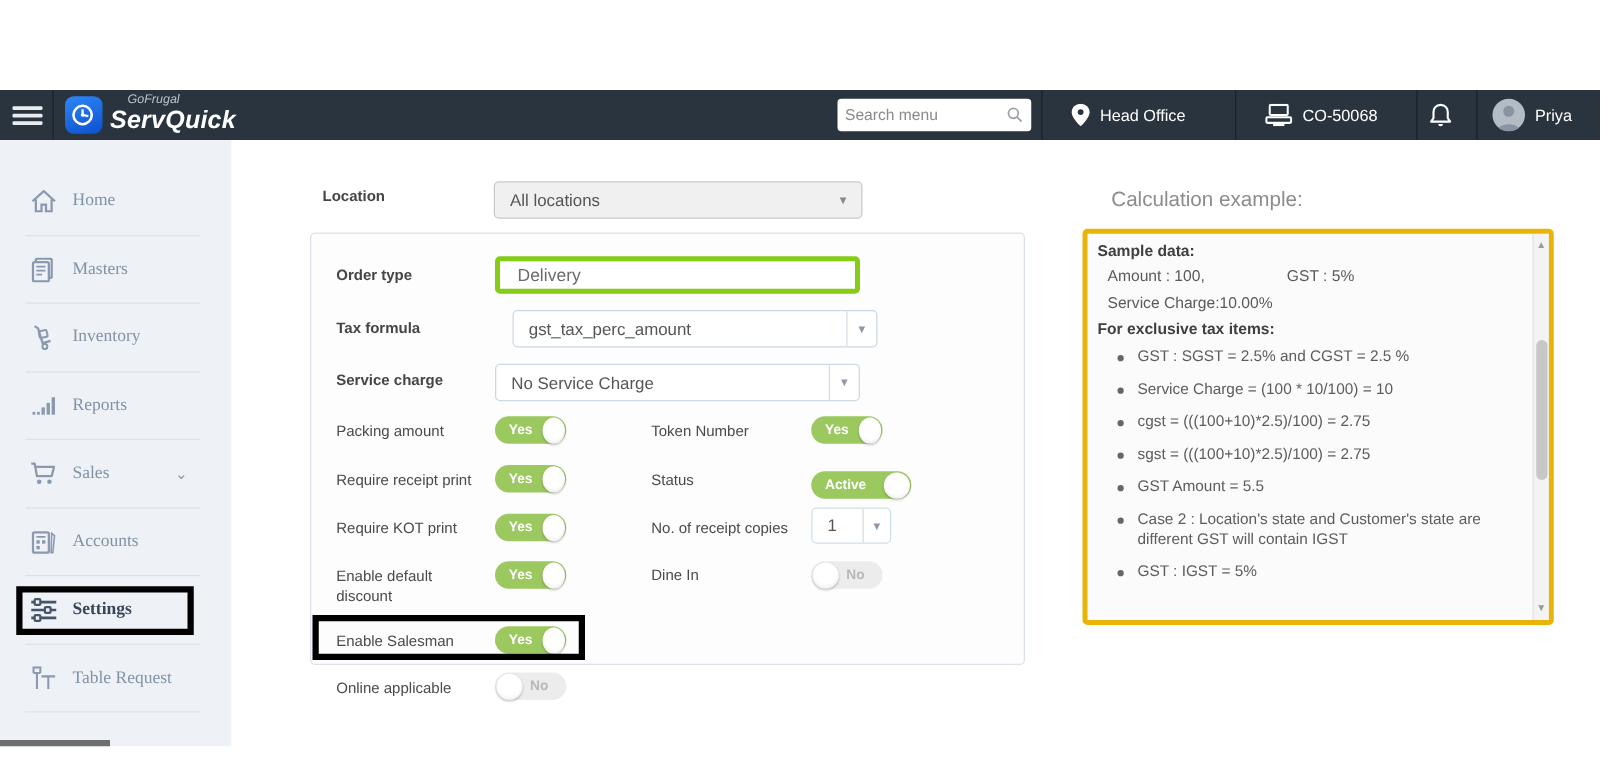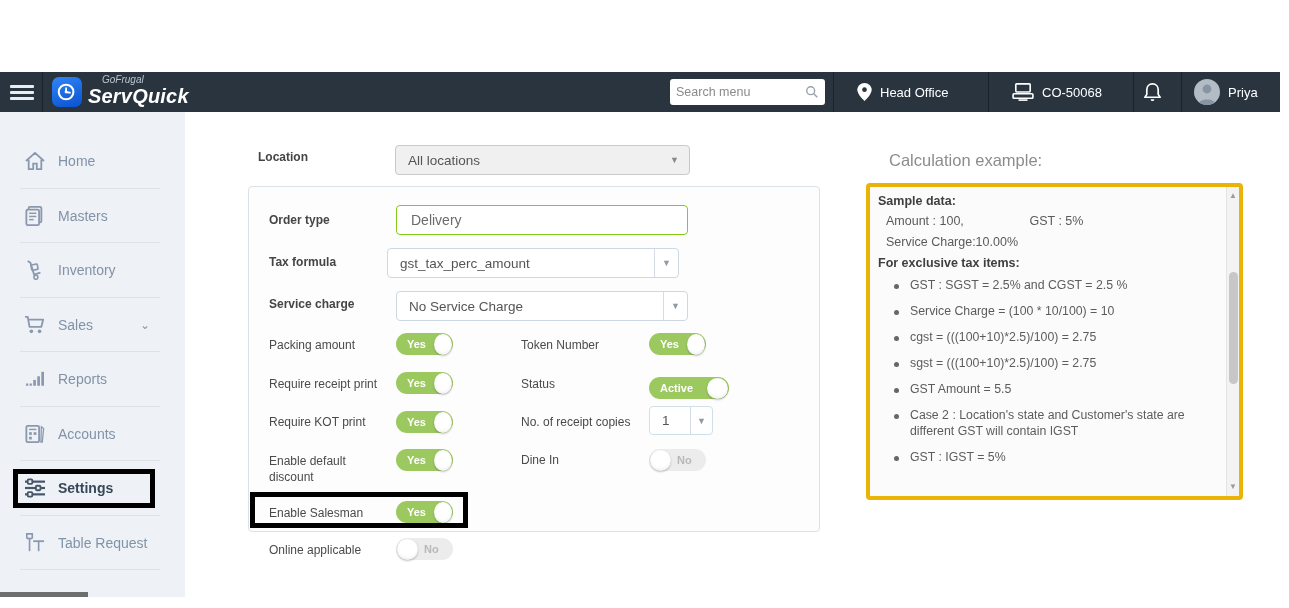--- a/index.html
+++ b/index.html
@@ -18,21 +18,21 @@
   .brand .product { display:block; font-size:20px; font-style:italic; font-weight:bold; letter-spacing:0.2px; margin-top:1px; }
   .searchbox { position:absolute; left:670px; top:7px; width:155px; height:26px; background:#fff; border-radius:3px;
                display:flex; align-items:center; padding:0 6px; }
   .searchbox input { border:none; outline:none; flex:1; font-size:12.5px; color:#444; font-family:"Liberation Sans",sans-serif; min-width:0; background:transparent; }
   .searchbox input::placeholder { color:#8a8a8a; }
   .hdr-item { position:absolute; top:0; height:40px; display:flex; align-items:center; gap:8px; color:#fff; font-size:13px; }
   .avatar { width:26px; height:26px; border-radius:50%; background:#b3bcc4; overflow:hidden; display:flex; align-items:flex-end; justify-content:center; }
 
   
   .sidebar { position:absolute; left:0; top:112px; width:185px; height:485px; background:#eef1f6; }
-  .side-item { position:relative; height:54.5px; display:flex; align-items:center; cursor:pointer; }
+  .side-item { position:relative; height:54.5px; display:flex; align-items:center; cursor:pointer;font-family:Liberation Serif, serif; }
   .side-item .divider { position:absolute; left:20px; right:25px; bottom:0; height:1px; background:#dde2ea; }
   .side-item .sicon { position:absolute; left:24px; width:22px; height:22px; color:#8a99ae; display:flex; align-items:center; justify-content:center; }
   .side-item .slabel { position:absolute; left:58px; font-size:14px; color:#8193a8; }
   .side-item.active .slabel { color:#37475a; font-weight:bold; }
   .side-item.active .sicon { color:#45566b; }
   .side-item .chev { position:absolute; left:140px; color:#8a99ae; font-size:12px; }
   .side-pad { height:22px; }
   .notch { position:absolute; right:0; width:0; height:0; border-top:13px solid transparent; border-bottom:13px solid transparent; border-right:13px solid #ffffff; }
   .hscroll-thumb { position:absolute; left:0; top:592px; width:88px; height:5px; background:#6e6e6e; }
 
@@ -40,21 +40,21 @@
   .anno { position:absolute; border:5px solid #000; background:transparent; pointer-events:none; }
 
   
   .flabel { position:absolute; font-size:12px; color:#4a4a4a; }
   .flabel.strong { font-weight:bold; color:#454545; }
   .loc-label { left:258px; top:150px; }
   .dropdown { position:absolute; border:1px solid #c9c9c9; border-radius:4px; background:#f0f0f0; height:30px;
               display:flex; align-items:center; font-size:13.5px; color:#555; padding-left:12px; cursor:pointer; }
   .dropdown .caret { position:absolute; right:10px; color:#888; font-size:9px; }
   .panel { position:absolute; left:248px; top:186px; width:572px; height:346px; background:#fdfdfe; border:1px solid #dbe1e9; border-radius:4px; }
-  .textinput { position:absolute; border:1px solid #84cc16; border-radius:4px; background:#fff; height:30px;
+  .textinput { position:absolute; border:4px solid #84cc16; border-radius:4px; background:#fff; height:30px;
                display:flex; align-items:center; font-size:14px; color:#6b6b6b; padding-left:14px; }
   .selinput { position:absolute; border:1px solid #ccd8e2; border-radius:4px; background:#fff; height:30px;
               display:flex; align-items:center; font-size:13.5px; color:#555; padding-left:12px; cursor:pointer; }
   .selinput .arrowcell { position:absolute; right:0; top:0; width:24px; height:28px; border-left:1px solid #d4dde5;
                          display:flex; align-items:center; justify-content:center; color:#909aa5; font-size:9px; }
   .toggle { position:absolute; height:22px; border-radius:11px; display:flex; align-items:center; cursor:pointer; }
   .toggle.on { background:#9bc95f; }
   .toggle.off { background:#ececec; }
   .toggle .ttext { font-size:11px; font-weight:bold; color:#fff; padding:0 8px 0 11px; }
   .toggle.off .ttext { color:#b8b8b8; padding:0 11px 0 6px; }
@@ -185,42 +185,42 @@
           <rect x="7" y="5" width="7" height="6" rx="1" transform="rotate(-12 10 8)" fill="none" stroke="currentColor" stroke-width="1.8"></rect>
           <circle cx="12" cy="19" r="2.2" fill="none" stroke="currentColor" stroke-width="1.8"></circle>
         </svg>
     </span>
     <span class="slabel">Inventory</span>
     <span class="divider"></span>
   </div>
 
   <div class="side-item">
     <span class="sicon">
-      <svg width="22" height="20" viewBox="0 0 24 22">
-          <path d="M1 2 L4 2 L6 13 L19 13 L21 5 L5 5" fill="none" stroke="currentColor" stroke-width="2" stroke-linejoin="round"></path>
-          <circle cx="8" cy="18" r="2" fill="currentColor"></circle>
-          <circle cx="17" cy="18" r="2" fill="currentColor"></circle>
-        </svg>
-    </span>
-    <span class="slabel">Sales</span>
-    <span class="chev">⌄</span>
-    <span class="divider"></span>
-  </div>
-
-  <div class="side-item">
-    <span class="sicon">
       <svg width="20" height="18" viewBox="0 0 22 20">
           <rect x="1" y="15" width="2.5" height="2.5" fill="currentColor"></rect>
           <rect x="5" y="15" width="2.5" height="2.5" fill="currentColor"></rect>
           <rect x="9" y="11" width="3" height="6.5" fill="currentColor"></rect>
           <rect x="13.5" y="7" width="3" height="10.5" fill="currentColor"></rect>
           <rect x="18" y="2" width="3" height="15.5" fill="currentColor"></rect>
         </svg>
     </span>
     <span class="slabel">Reports</span>
+    <span class="divider"></span>
+  </div>
+
+  <div class="side-item">
+    <span class="sicon">
+      <svg width="22" height="20" viewBox="0 0 24 22">
+          <path d="M1 2 L4 2 L6 13 L19 13 L21 5 L5 5" fill="none" stroke="currentColor" stroke-width="2" stroke-linejoin="round"></path>
+          <circle cx="8" cy="18" r="2" fill="currentColor"></circle>
+          <circle cx="17" cy="18" r="2" fill="currentColor"></circle>
+        </svg>
+    </span>
+    <span class="slabel">Sales</span>
+    <span class="chev">⌄</span>
     <span class="divider"></span>
   </div>
 
   <div class="side-item">
     <span class="sicon">
       <svg width="20" height="20" viewBox="0 0 22 22">
           <rect x="1.5" y="2" width="14" height="18" rx="1.5" fill="none" stroke="currentColor" stroke-width="2"></rect>
           <line x1="4.5" y1="6" x2="12.5" y2="6" stroke="currentColor" stroke-width="1.6"></line>
           <rect x="4.5" y="9" width="3" height="3" fill="currentColor"></rect>
           <rect x="9.5" y="9" width="3" height="3" fill="currentColor"></rect>
@@ -275,21 +275,21 @@
 </div>
 
 <div class="panel">
 
   <div class="flabel strong" style="left:20px; top:26px;">Order type</div>
   <div class="textinput" style="left:147px; top:18px; width:292px;">
     <span>Delivery</span>
   </div>
 
   <div class="flabel strong" style="left:20px; top:68px;">Tax formula</div>
-  <div class="selinput" style="left:138px; top:61px; width:292px;">
+  <div class="selinput" style="left:161px; top:61px; width:292px;">
     <span>gst_tax_perc_amount</span>
     <span class="arrowcell">▼</span>
   </div>
 
   <div class="flabel strong" style="left:20px; top:110px;">Service charge</div>
   <div class="selinput" style="left:147px; top:104px; width:292px;">
     <span>No Service Charge</span>
     <span class="arrowcell">▼</span>
   </div>
 

